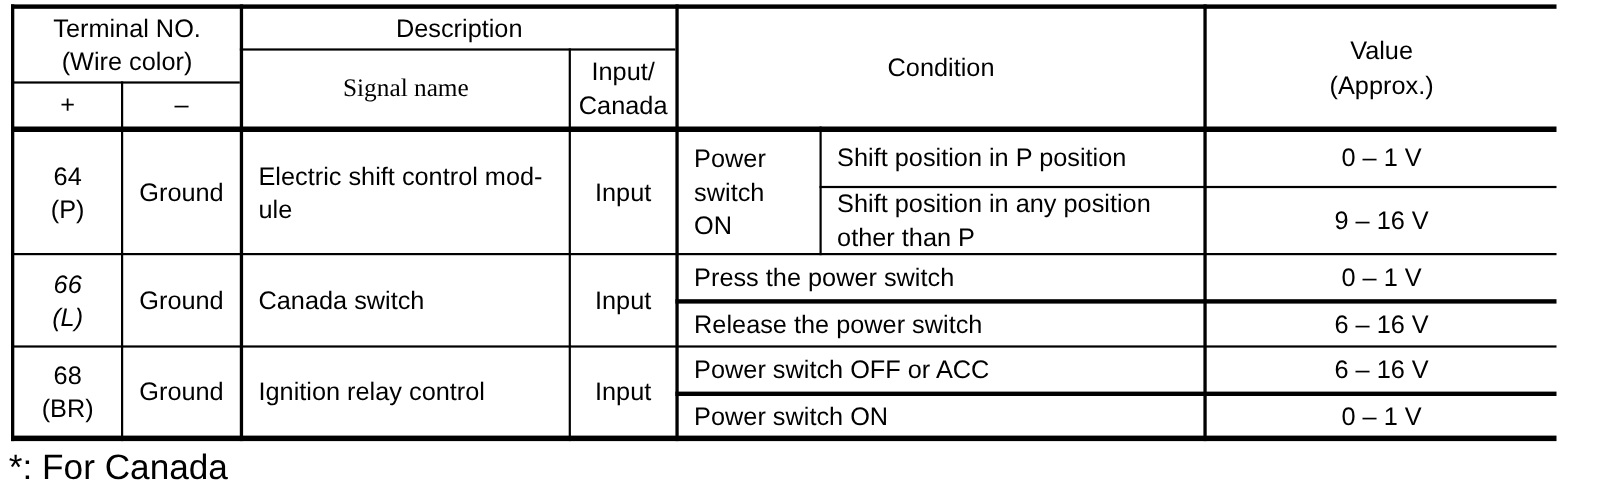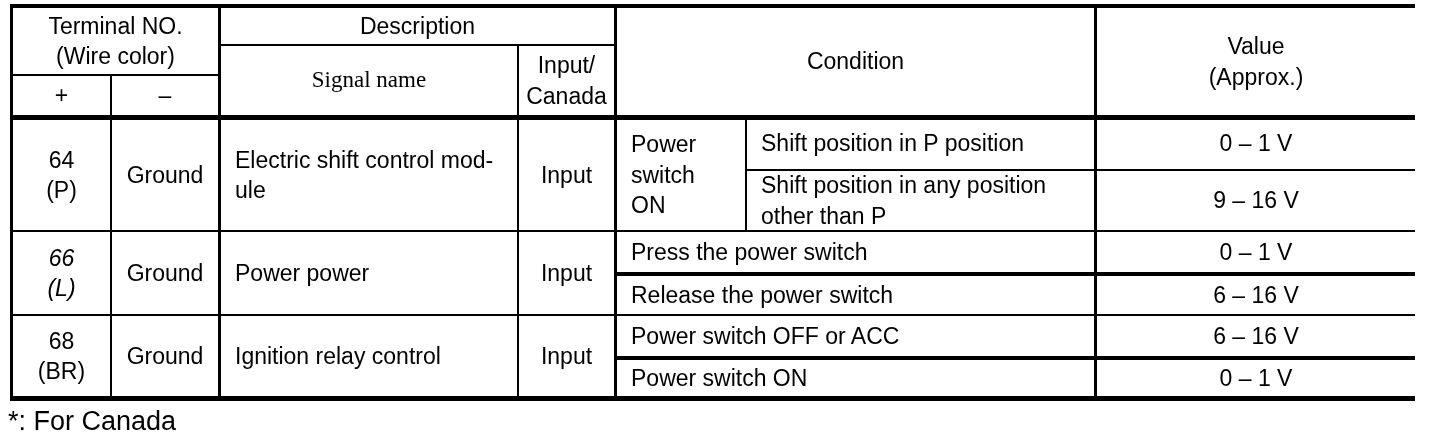--- a/index.html
+++ b/index.html
@@ -13,21 +13,21 @@
     font-size:23px;
     line-height:1.32;
     white-space:pre-line;
     color:#000;
   }
   .c{justify-content:center;text-align:center;}
   .l{justify-content:flex-start;text-align:left;padding-left:14px;box-sizing:border-box;}
   #footnote{
     position:absolute;
     left:8px;top:406px;
-    font-size:27px;
+    font-size:32px;
     white-space:pre;
   }
 </style>
 </head>
 <body>
 
 <div id="page">
 
   <div class="line" style="left:10px;top:4px;width:1405px;height:4px;"></div>
   <div class="line" style="left:10px;top:74px;width:208px;height:2px;"></div>
@@ -71,21 +71,21 @@
 switch
 ON</div>
   <div class="cell c" style="left:1097px;top:117px;width:318px;height:52px;">0 – 1 V</div>
   <div class="cell l" style="left:747px;top:171px;width:347px;height:59px;">Shift position in any position
 other than P</div>
   <div class="cell c" style="left:1097px;top:171px;width:318px;height:59px;">9 – 16 V</div>
 
   <div class="cell c" style="left:13px;top:232px;width:97px;height:82px;font-style:italic;">66
 (L)</div>
   <div class="cell c" style="left:112px;top:232px;width:106px;height:82px;">Ground</div>
-  <div class="cell l" style="left:221px;top:232px;width:296px;height:82px;">Power power</div>
+  <div class="cell l" style="left:221px;top:232px;width:296px;height:82px;">Canada switch</div>
   <div class="cell c" style="left:519px;top:232px;width:95px;height:82px;">Input</div>
   <div class="cell l" style="left:617px;top:232px;width:477px;height:40px;">Press the power switch</div>
   <div class="cell c" style="left:1097px;top:232px;width:318px;height:40px;">0 – 1 V</div>
   <div class="cell l" style="left:617px;top:276px;width:477px;height:38px;">Release the power switch</div>
   <div class="cell c" style="left:1097px;top:276px;width:318px;height:38px;">6 – 16 V</div>
 
   <div class="cell c" style="left:13px;top:316px;width:97px;height:80px;">68
 (BR)</div>
   <div class="cell c" style="left:112px;top:316px;width:106px;height:80px;">Ground</div>
   <div class="cell l" style="left:221px;top:316px;width:296px;height:80px;">Ignition relay control</div>

